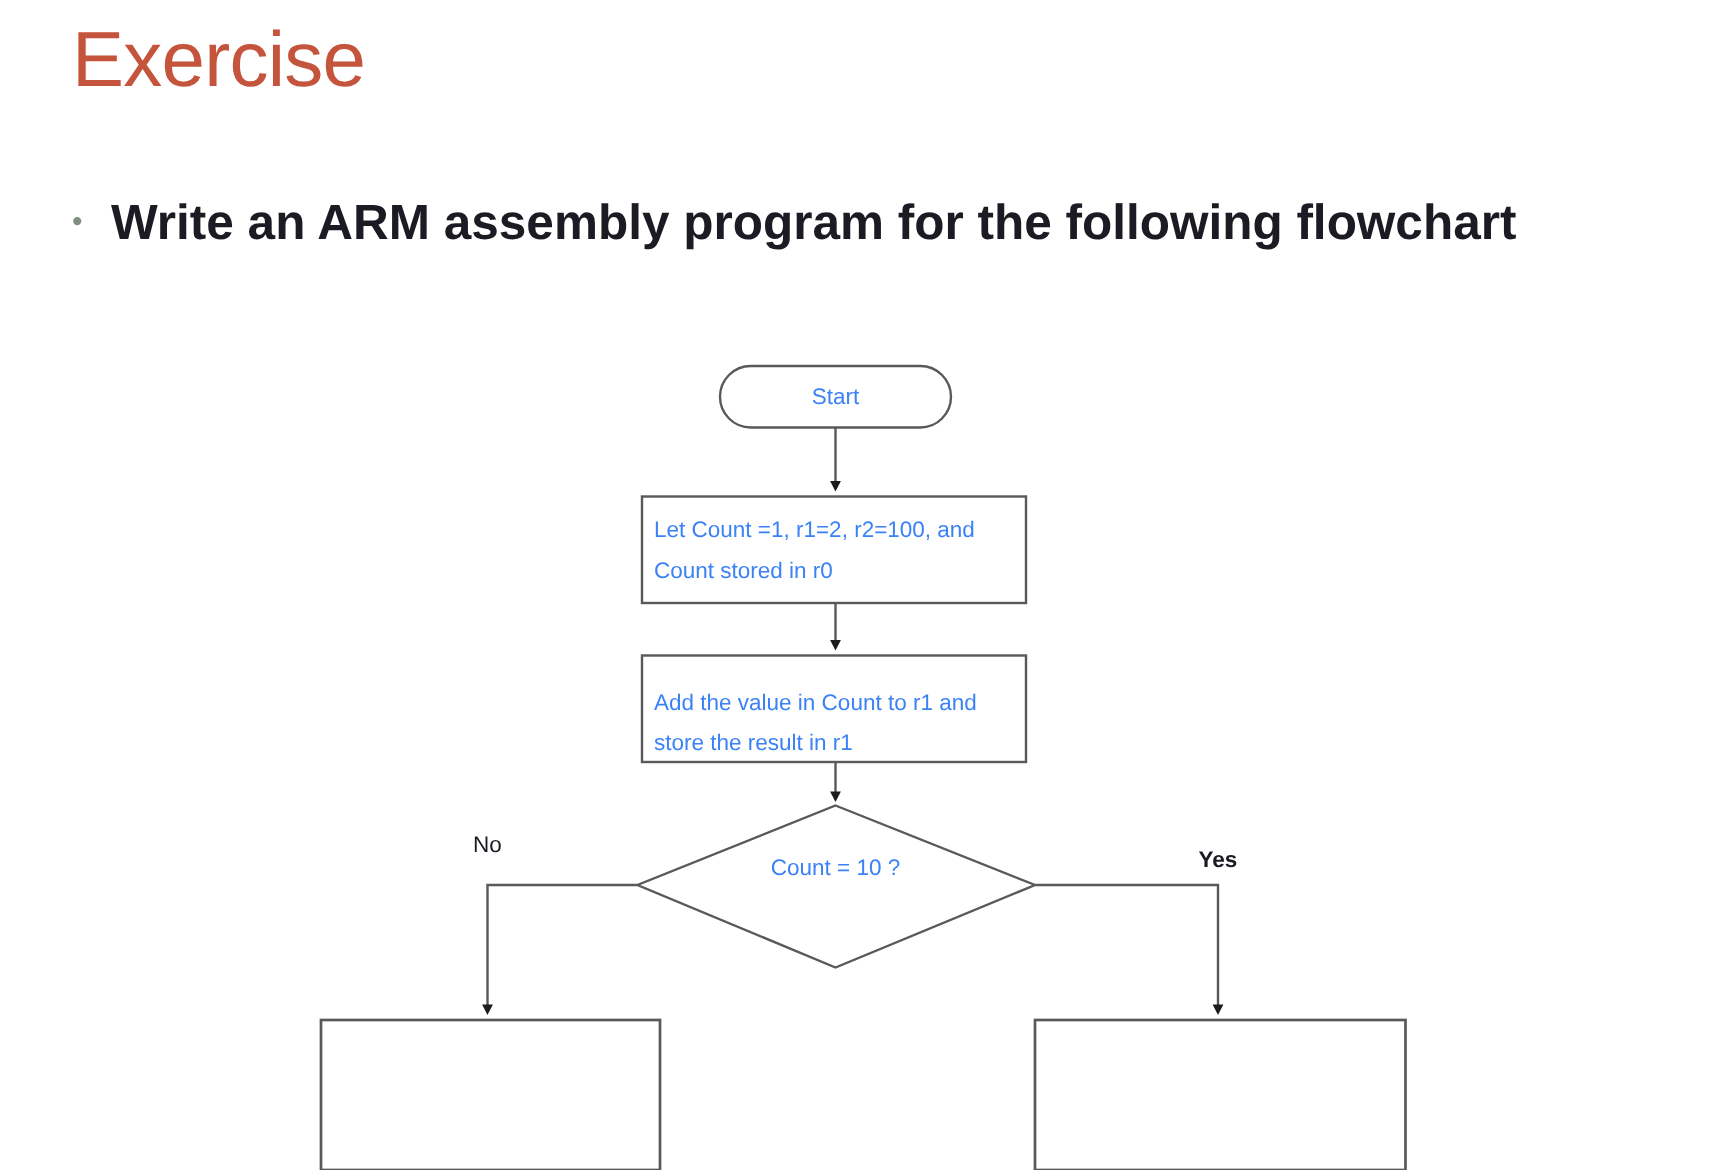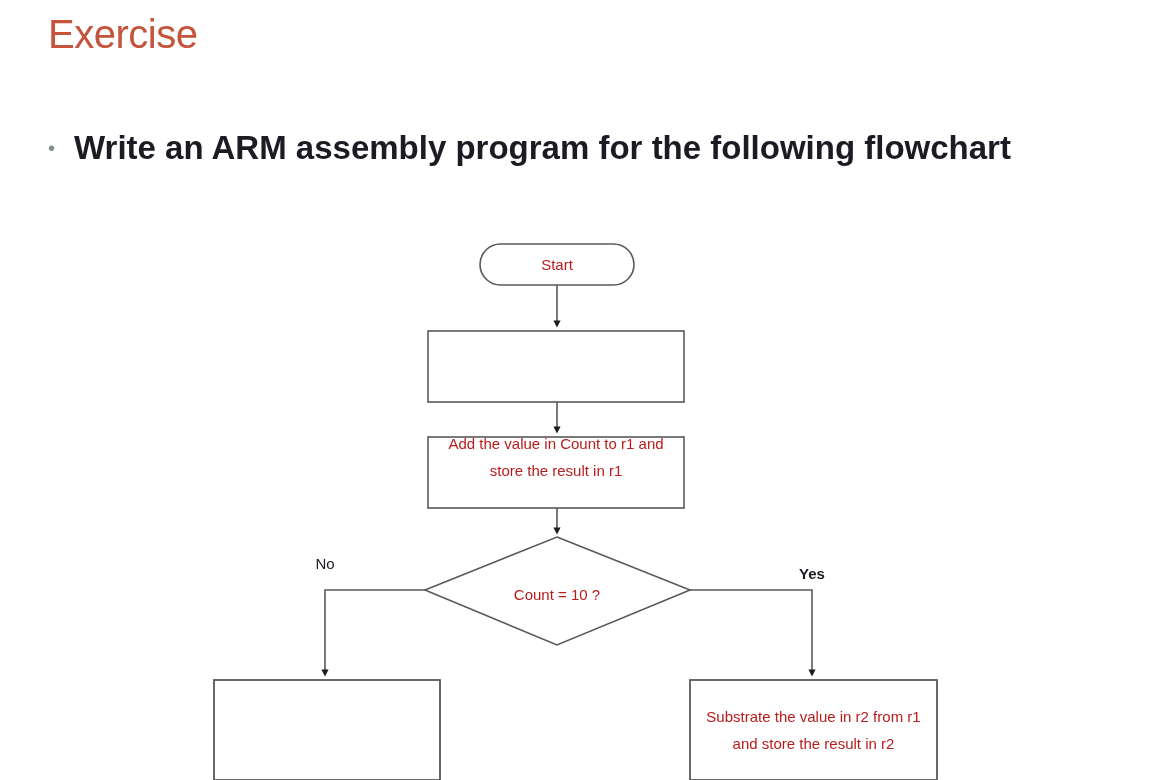--- a/index.html
+++ b/index.html
@@ -14,21 +14,21 @@
     overflow: hidden;
     font-family: "Liberation Sans", sans-serif;
     -webkit-font-smoothing: antialiased;
   }
 
   
   #slide-title {
     position: absolute;
     left: 48px;
     top: 12px;
-    font-size: 40px;
+    font-size: 52px;
     line-height: 1.1;
     font-weight: 400;
     color: #C5543D;
     letter-spacing: -0.5px;
     white-space: nowrap;
   }
 
   #bullet-list {
     position: absolute;
     left: 48px;
@@ -66,22 +66,21 @@
   #flow-svg {
     position: absolute;
     left: 0;
     top: 0;
   }
   .flow-label {
     position: absolute;
     display: flex;
     align-items: center;
     justify-content: center;
-    text-align: center;
-    color: #b91c1c;
+    color: #3b82f6;
     font-size: 15px;
     line-height: 27px;
     font-family: "Liberation Sans", sans-serif;
     pointer-events: none;
   }
   .branch-label {
     position: absolute;
     font-size: 15px;
     color: #1b1b24;
     text-align: center;
@@ -127,25 +126,25 @@
 
     <line x1="557" y1="280" x2="557" y2="303" stroke="#595959" stroke-width="1.6" marker-end="url(#arrowhead)"></line>
 
     <path d="M425,362 L325,362 L325,445" fill="none" stroke="#595959" stroke-width="1.6" marker-end="url(#arrowhead)"></path>
 
     <path d="M690,362 L812,362 L812,445" fill="none" stroke="#595959" stroke-width="1.6" marker-end="url(#arrowhead)"></path>
   </svg>
 
   <div class="flow-label" style="left:480px; top:16px; width:154px; height:41px;">Start</div>
 
+  <div class="flow-label" style="left:436px; top:103px; width:240px; height:71px;">Let Count =1, r1=2, r2=100, and Count stored in r0</div>
 
-  <div class="flow-label" style="left:436px; top:193px; width:240px; height:71px;">Add the value in Count to r1 and store the result in r1</div>
+  <div class="flow-label" style="left:436px; top:218px; width:240px; height:71px;">Add the value in Count to r1 and store the result in r1</div>
 
-  <div class="flow-label" style="left:477px; top:346px; width:160px; height:40px;">Count = 10 ?</div>
+  <div class="flow-label" style="left:477px; top:330px; width:160px; height:40px;">Count = 10 ?</div>
 
 
-  <div class="flow-label" style="left:698px; top:452px; width:231px; height:100px;">Substrate the value in r2 from r1 and store the result in r2</div>
 
   <div class="branch-label" style="left:325px; top:327px; width:60px; margin-left:-30px;">No</div>
 
   <div class="branch-label" style="left:812px; top:337px; width:60px; margin-left:-30px;font-weight:bold;">Yes</div>
 
 </div>
 
 </body></html>

